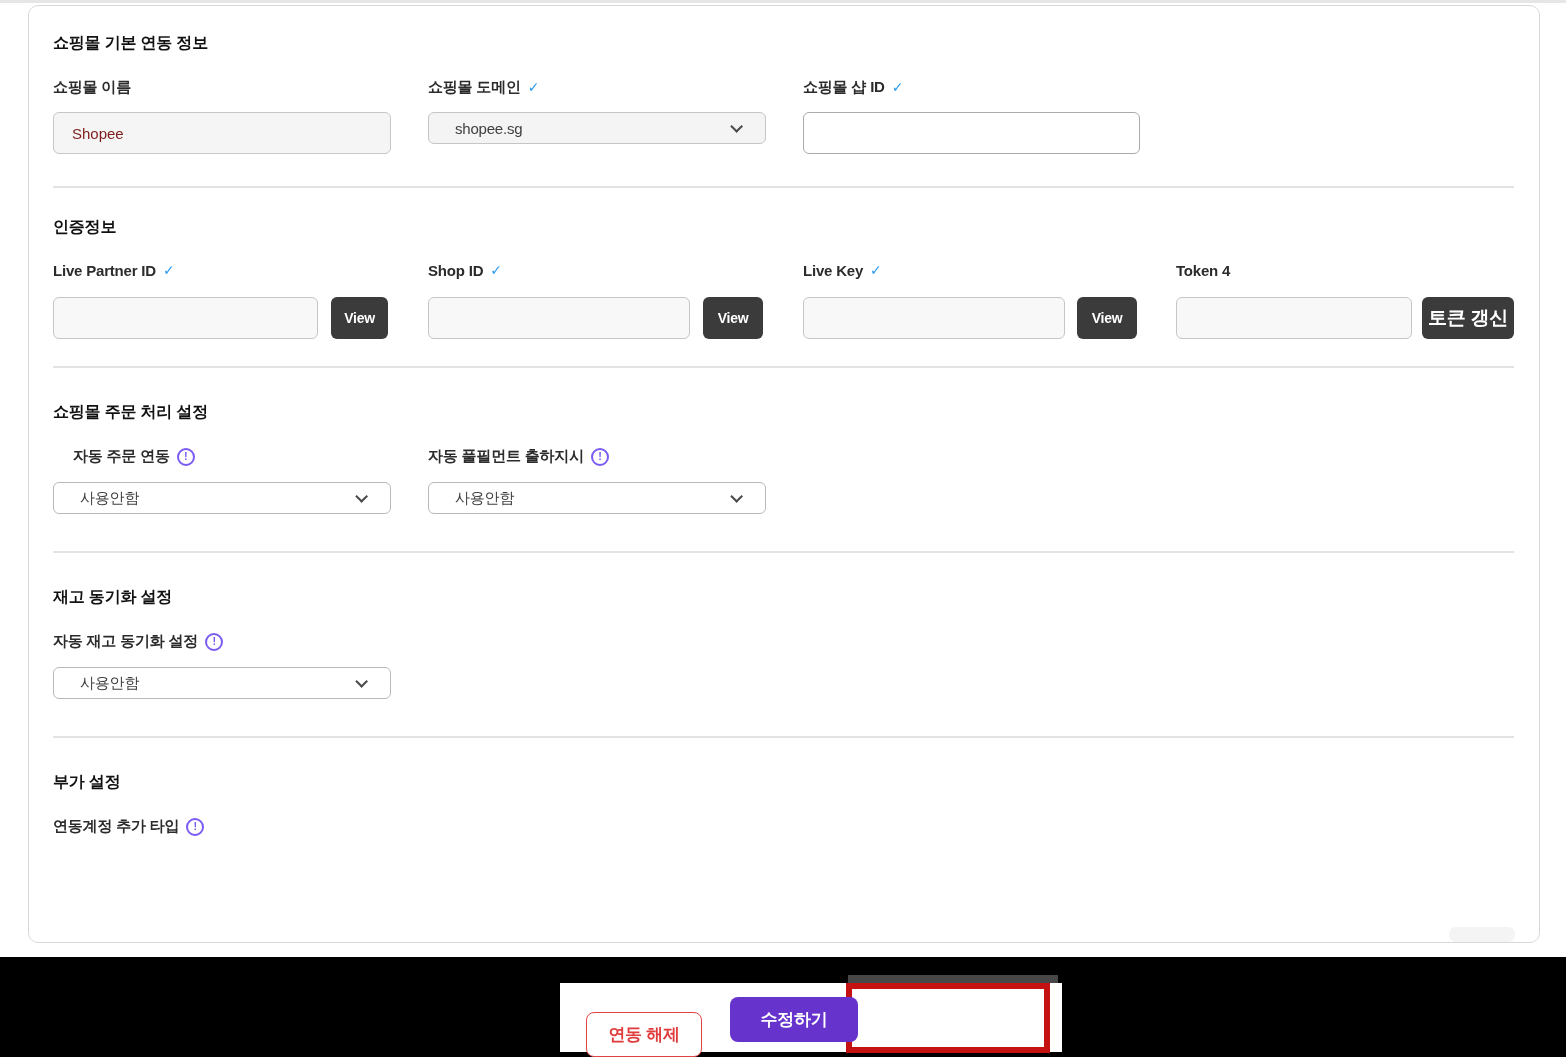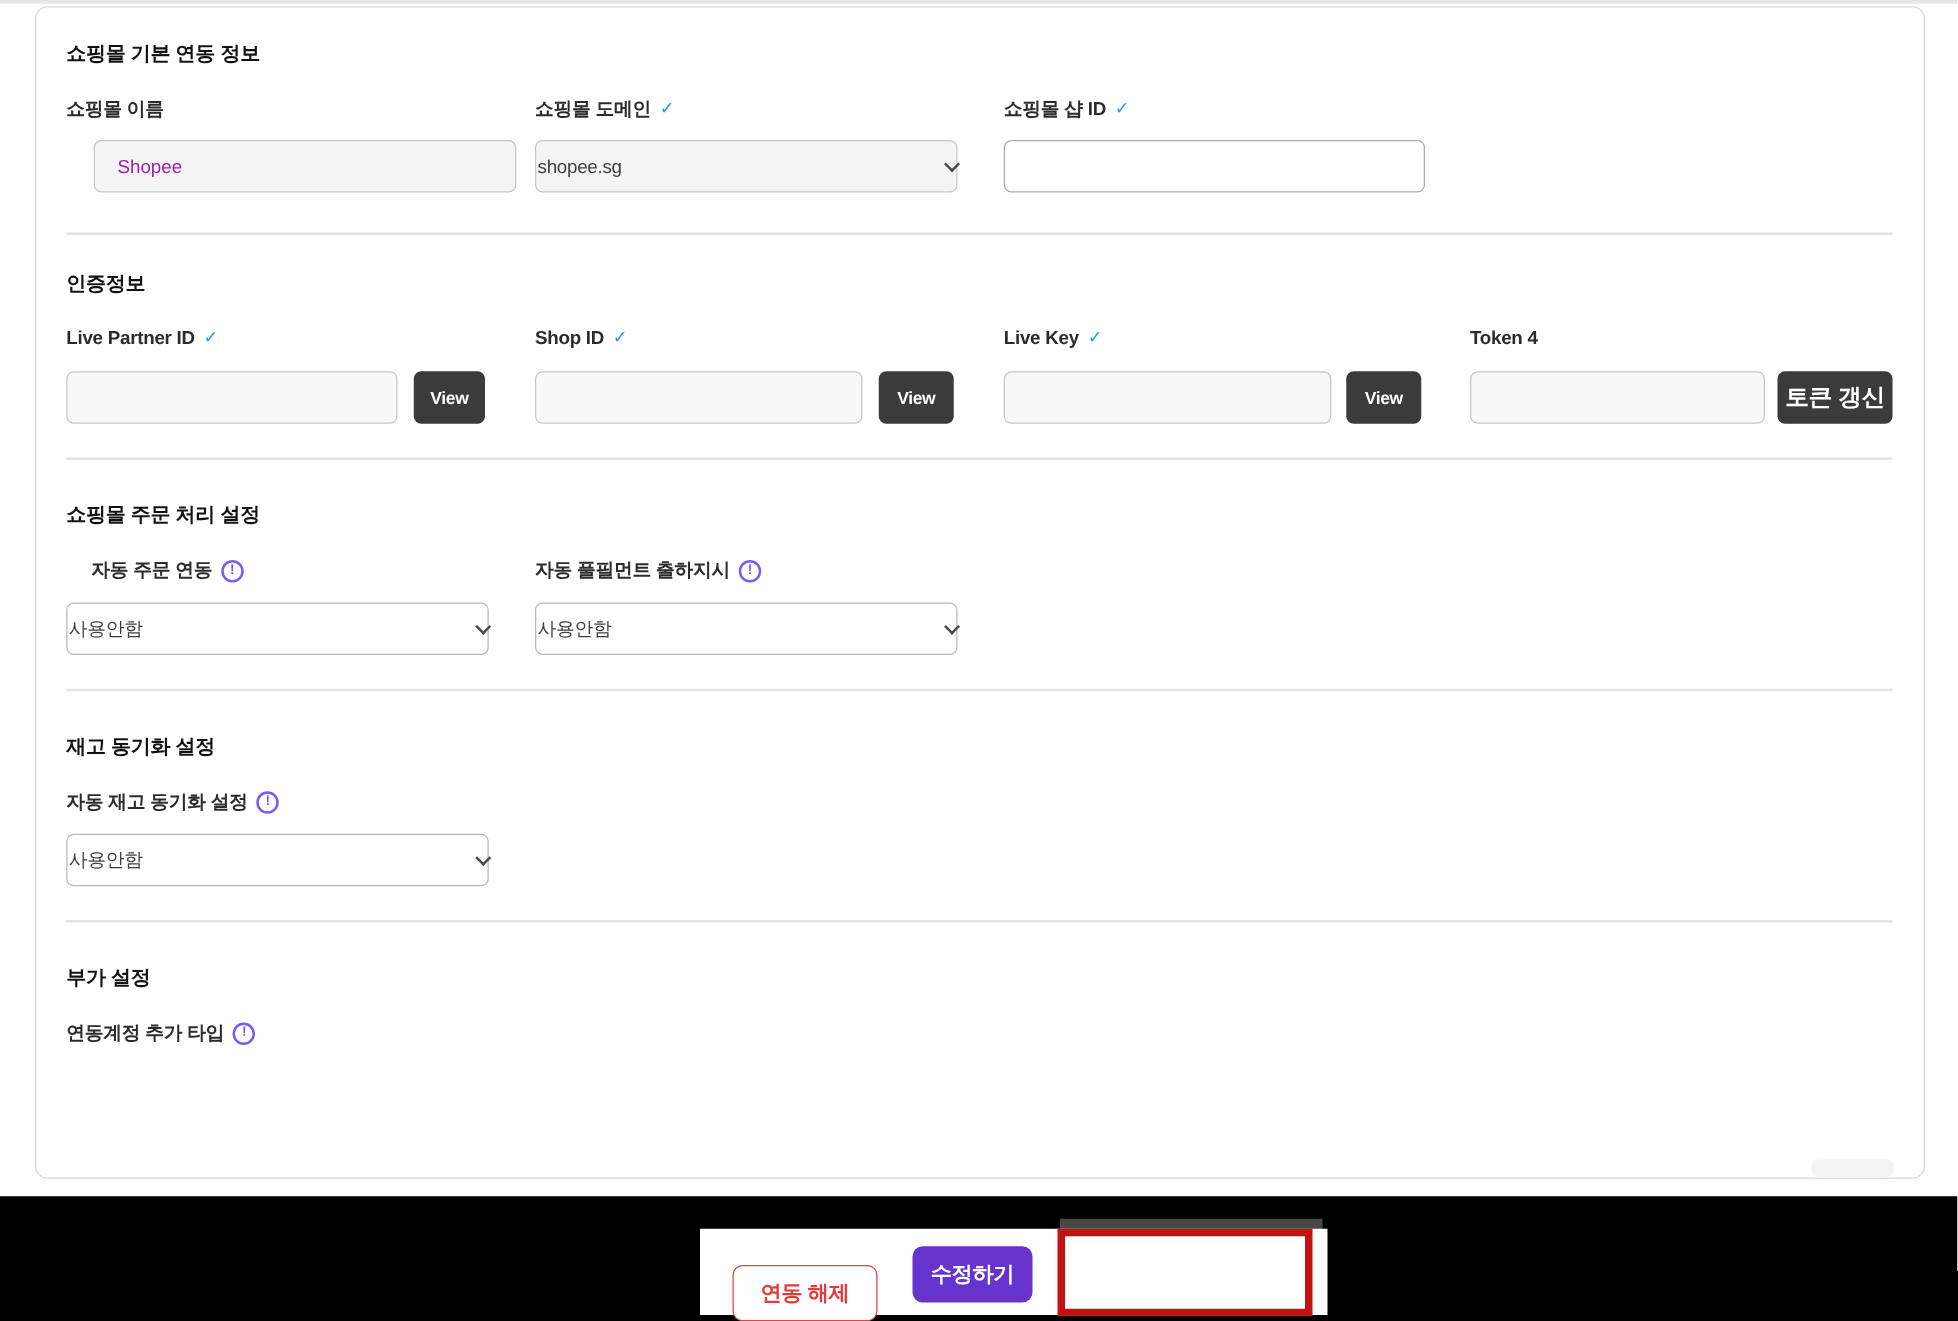--- a/index.html
+++ b/index.html
@@ -20,26 +20,26 @@
   .info-ic {
     width:18px; height:18px; border:2px solid #7b5bf2; border-radius:50%;
     color:#7b5bf2; font-size:11px; font-weight:700; display:inline-flex;
     align-items:center; justify-content:center; line-height:1;
   }
 
   .inp {
     position:absolute; height:42px; border:1px solid #c6c6c6; border-radius:6px;
     background:#fff; font-family:inherit; font-size:15px; color:#444; padding:0 18px; outline:none;
   }
-  .inp.gray { background:#f5f5f5; color:#a21caf;margin-left:22px; }
+  .inp.gray { background:#f5f5f5; color:#7f1d1d; }
   .inp.authbg { background:#f8f8f8; }
 
   .sel {
-    position:absolute; height:42px; border:1px solid #b9b9b9; border-radius:6px;
-    background:#fff; display:flex; align-items:center; padding:0 1px;
+    position:absolute; height:32px; border:1px solid #b9b9b9; border-radius:6px;
+    background:#fff; display:flex; align-items:center; padding:0 26px;
     font-size:15px; color:#3e3e3e; cursor:pointer;
   }
   .sel.gray { background:#f4f4f4; border-color:#c6c6c6; }
   .sel .txt { flex:1; letter-spacing:-0.2px; }
   .chev { width:9px; height:9px; border-right:2px solid #4a4a4a; border-bottom:2px solid #4a4a4a; transform:rotate(45deg) translateY(-3px); }
 
   .dark-btn {
     position:absolute; height:42px; background:#3b3b3b; color:#fff; border:none;
     border-radius:6px; font-family:inherit; font-size:14px; font-weight:700;
     display:flex; align-items:center; justify-content:center; cursor:pointer; letter-spacing:-0.3px;
@@ -47,21 +47,21 @@
 
   .watermark { position:absolute; left:1420px; top:921px; width:66px; height:15px; background:#f4f4f4; border-radius:7px; }
 
   .footer { position:absolute; left:0; top:957px; width:1566px; height:100px; background:#000; }
   .white-strip { position:absolute; left:560px; top:26px; width:502px; height:69px; background:#fff; }
   .gray-strip { position:absolute; left:848px; top:18px; width:210px; height:12px; background:#474747; }
   .hl-box { position:absolute; left:846px; top:26px; width:204px; height:70px; border:6px solid #c41212; background:transparent; z-index:3; }
 
   .ft-btn { position:absolute; border-radius:8px; font-family:inherit; font-size:17px; font-weight:600; cursor:pointer; letter-spacing:-0.3px; z-index:4; }
   .btn-danger { left:586px; top:40px; width:116px; height:45px; background:#fff; border:1.5px solid #e04343; color:#e03c3c;margin-top:15px; }
-  .btn-primary { left:730px; top:40px; width:96px; height:45px; background:#6633cc; border:none; color:#fff; }
+  .btn-primary { left:730px; top:40px; width:128px; height:45px; background:#6633cc; border:none; color:#fff; }
   .btn-test { left:874px; top:38px; width:158px; height:48px; background:#fff; border:1.5px solid #7a7a7a; color:#2e2e2e; }
 </style>
 </head>
 <body>
 
 <div class="top-edge"></div>
 
 <div class="card">
 
   <div class="sec-title" style="top:27px;">쇼핑몰 기본 연동 정보</div>

